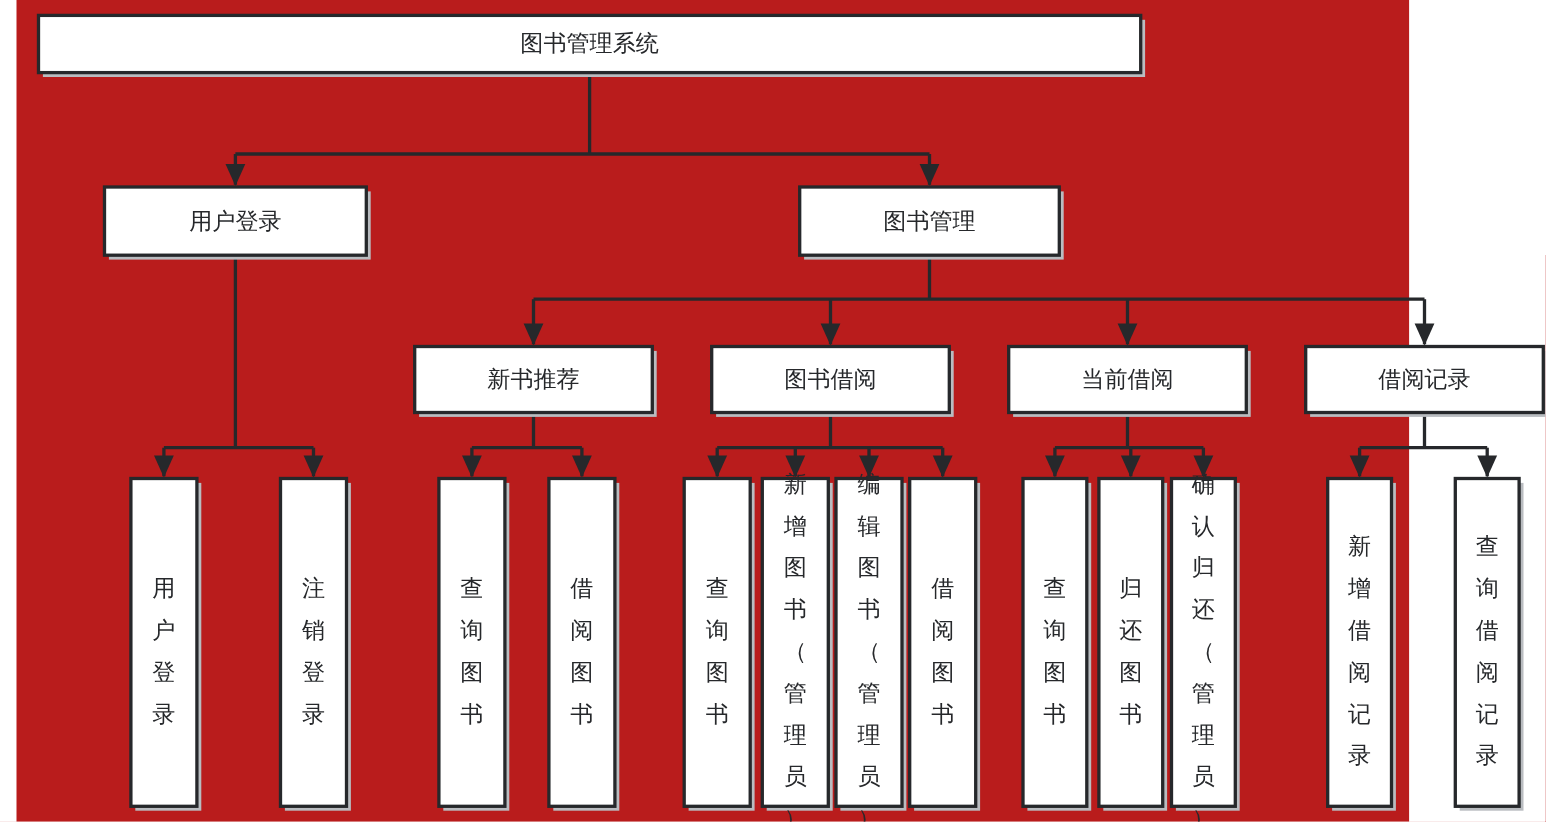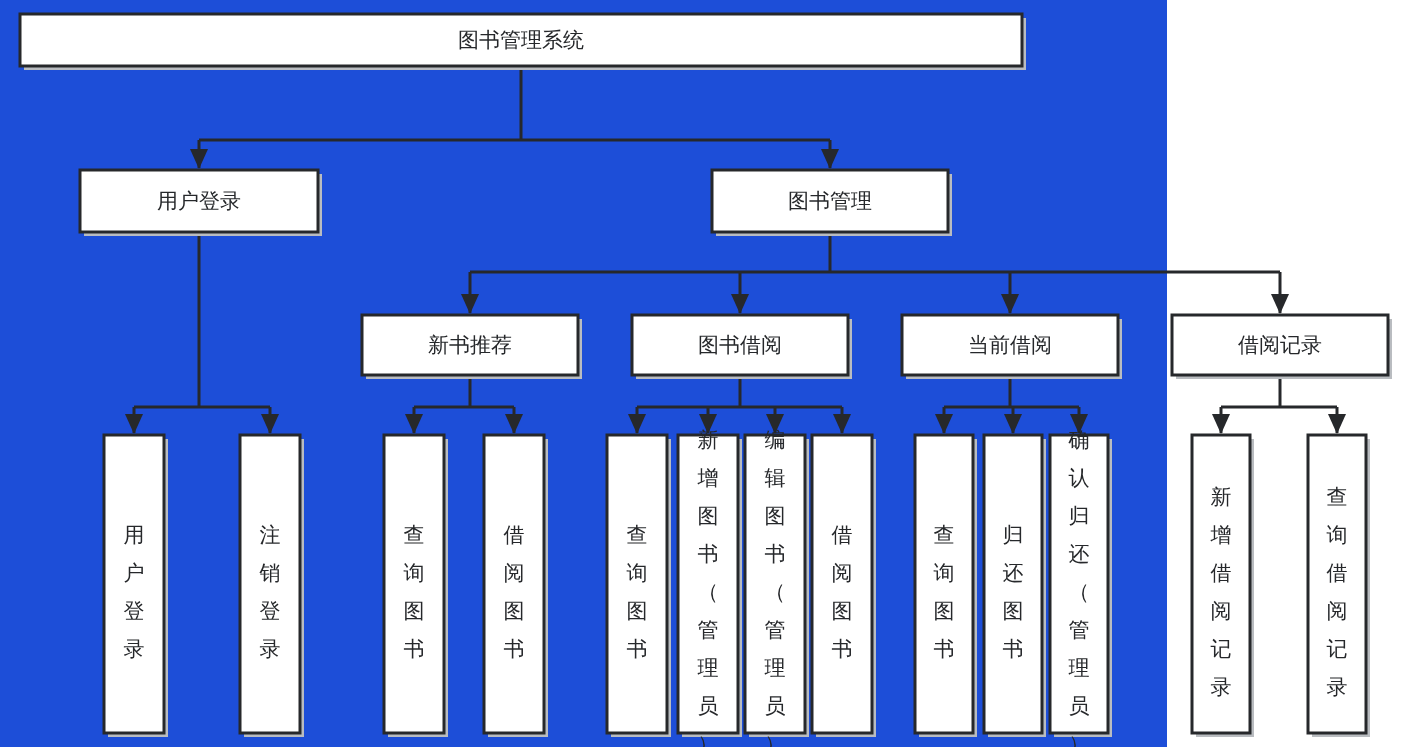--- a/index.html
+++ b/index.html
@@ -1,20 +1,20 @@
 <!DOCTYPE html>
 <html><head>
 <meta charset="utf-8">
 <style>
   html,body{margin:0;padding:0;background:#ffffff;}
   body{
     font-family:"DejaVu Sans","Liberation Sans",sans-serif;
     width:1405px;height:747px;overflow:hidden;
   }
-  #stage{position:relative;width:1167px;height:747px;background:#1d4ed8;}
+  #stage{position:relative;width:1266px;height:747px;background:#b91c1c;margin-left:15px;}
   svg.diagram{position:absolute;left:0;top:0;width:1405px;height:747px;display:block;}
   .nodebox{fill:#ffffff;stroke:#26282b;stroke-width:3;}
   .nodebox-shadow{fill:#b9bcc0;stroke:none;}
   .conn{stroke:#26282b;stroke-width:3;fill:none;stroke-linecap:butt;}
   .arrowhead{fill:#26282b;stroke:none;}
   .nodelabel{
     font-family:"DejaVu Sans","Liberation Sans",sans-serif;
     font-size:21px;fill:#26282b;text-anchor:middle;
     dominant-baseline:middle;
   }

